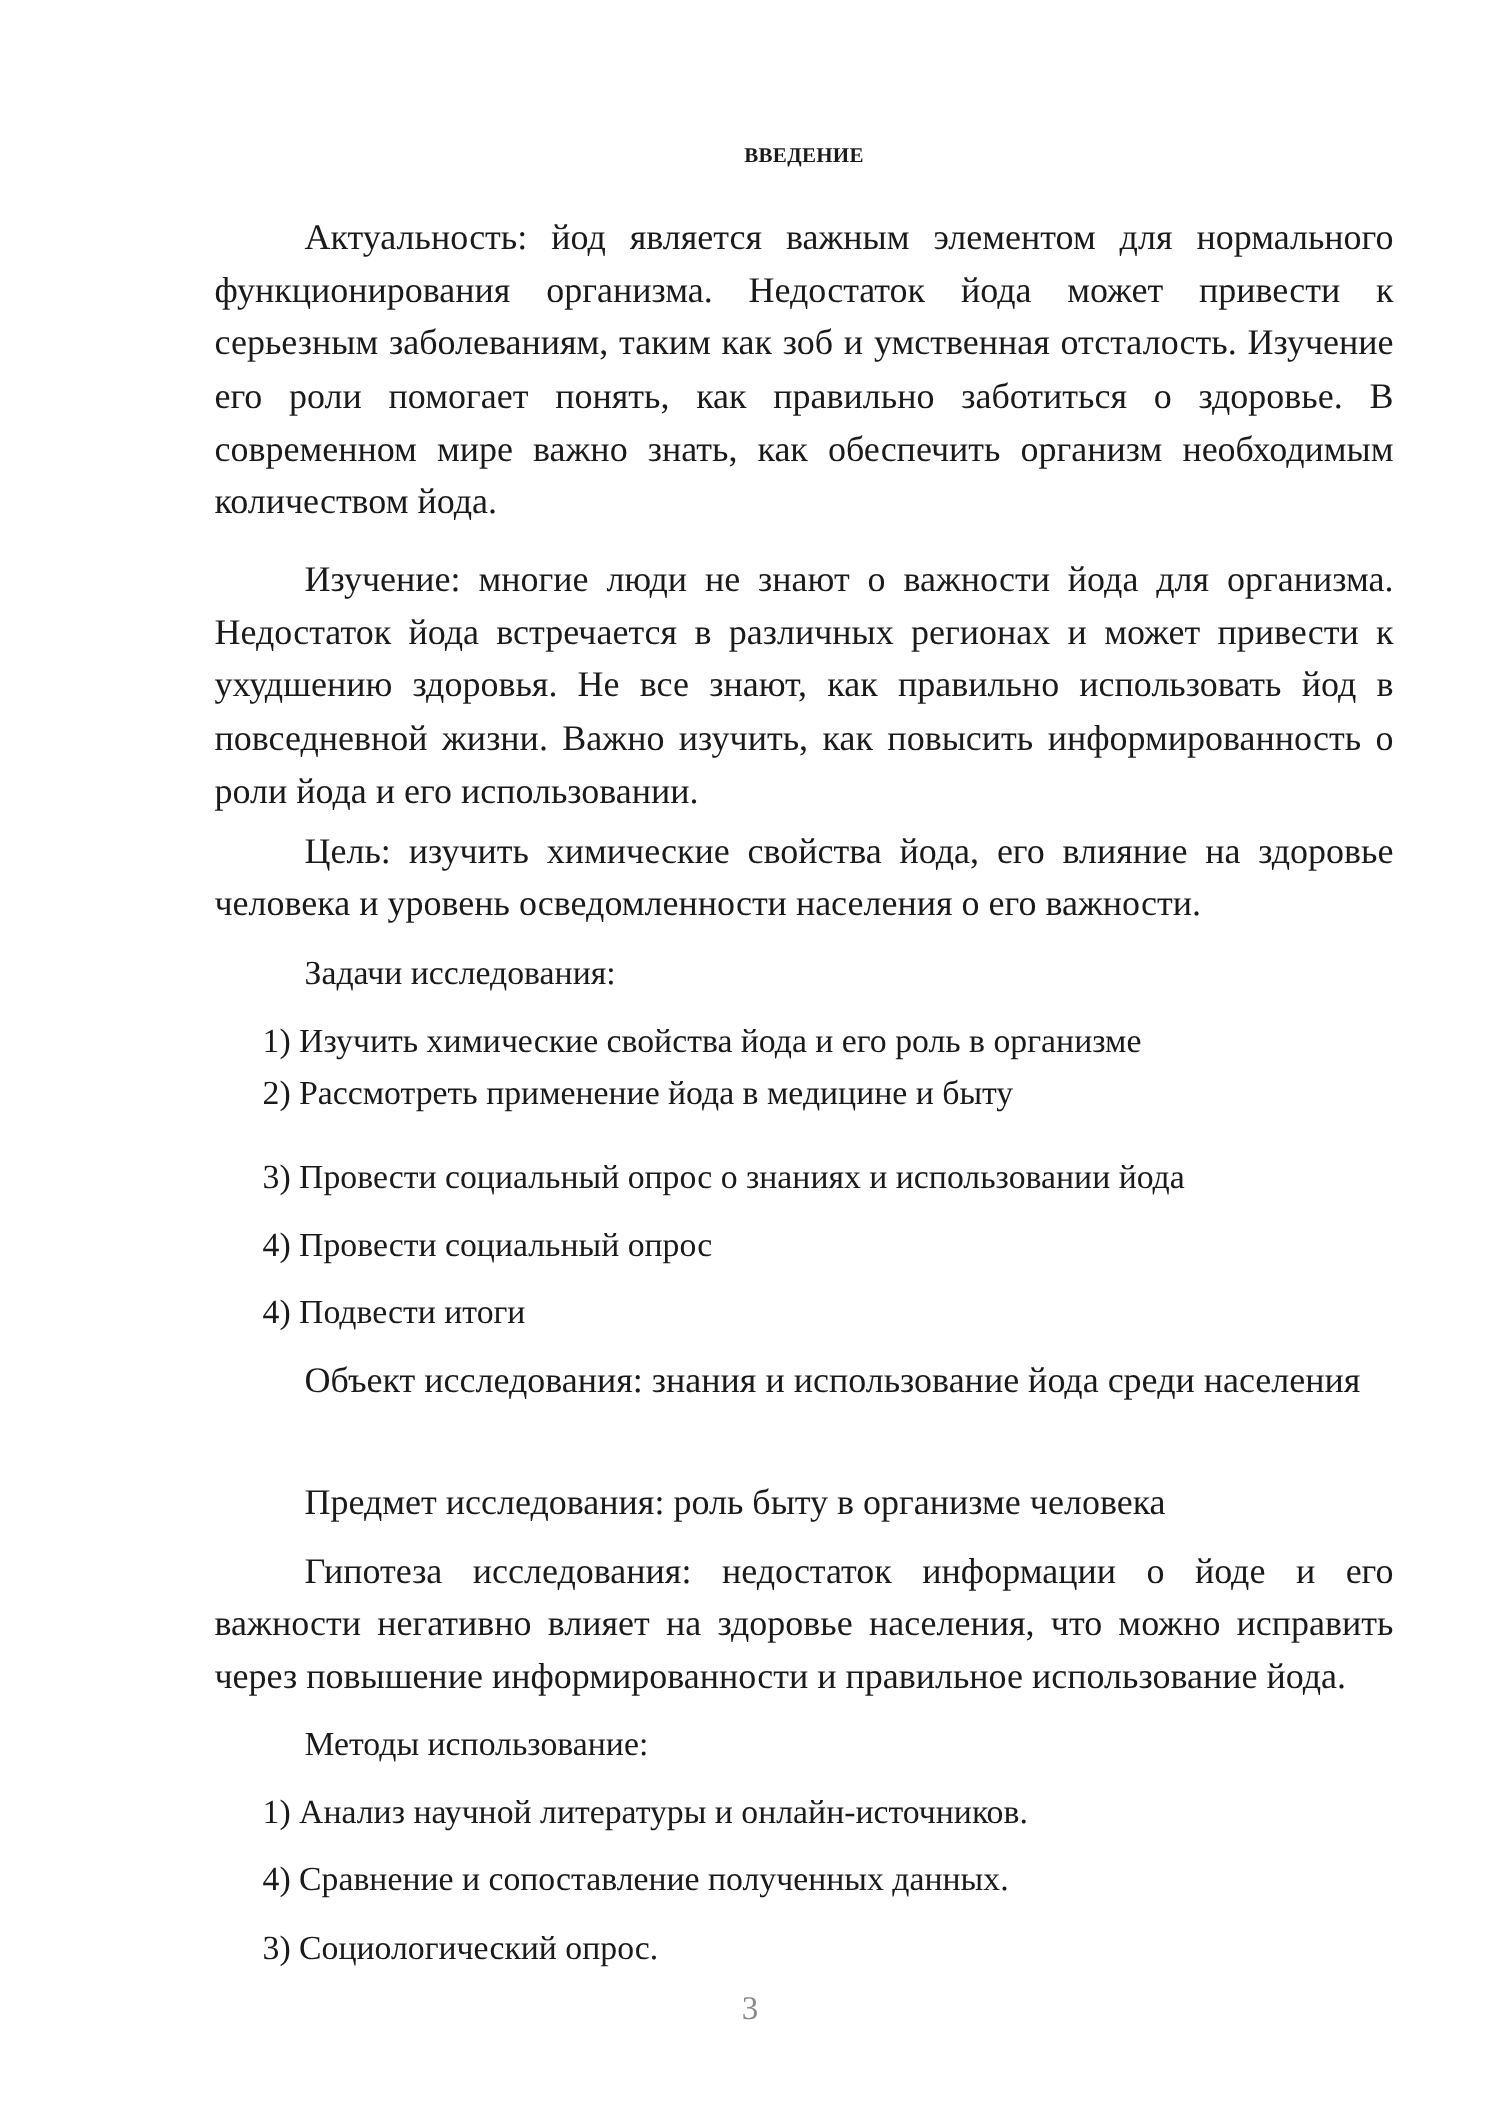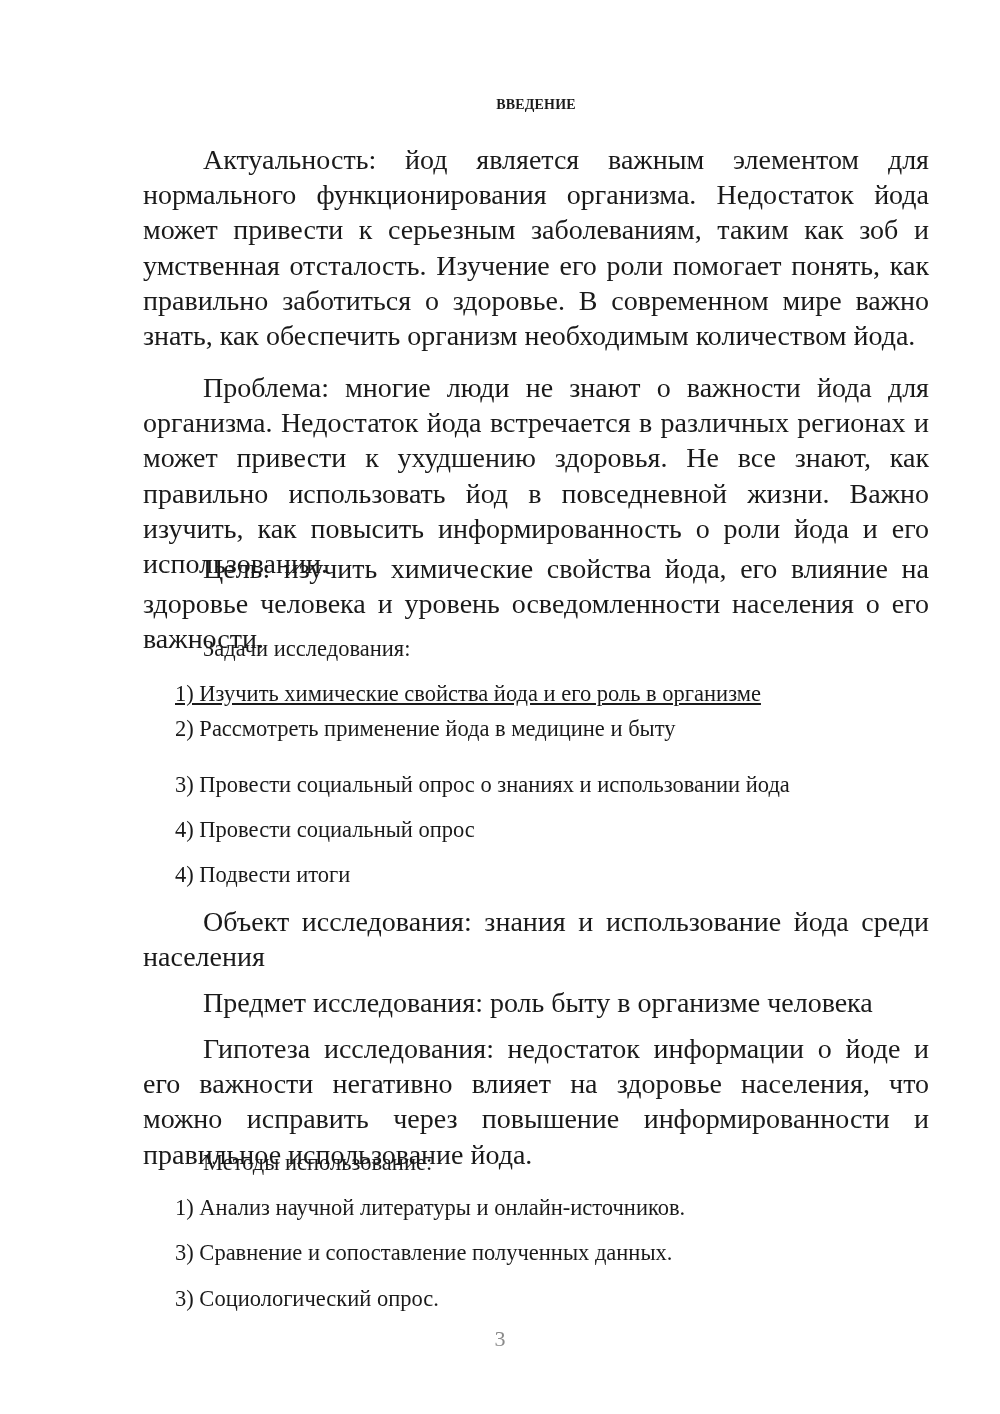--- a/index.html
+++ b/index.html
@@ -1,54 +1,54 @@
 <!DOCTYPE html>
 <html><head>
 <meta charset="utf-8">
 <style>
   html, body { margin: 0; padding: 0; background: #ffffff; }
   body { width: 1000px; height: 1414px; position: relative; overflow: hidden;
          font-family: "Liberation Serif", "DejaVu Serif", serif; color: #1a1a1a; }
   .page { position: absolute; left: 143px; top: 0; width: 786px; }
   .title { position: absolute; top: 97px; left: 0; width: 786px; text-align: center;
            font-weight: bold; font-size: 14px; letter-spacing: 0.2px; }
-  .para { position: absolute; left: 0; width: 786px; font-size: 28px; line-height: 35.2px;
+  .para { position: absolute; left: 0; width: 786px; font-size: 24px; line-height: 35.2px;
           text-align: justify; text-indent: 60px; margin: 0; }
   .line { position: absolute; left: 0; font-size: 22.5px; line-height: 30px; white-space: nowrap; }
   .indent60 { left: 60px; }
   .indent32 { left: 32px; }
   .pagenum { position: absolute; top: 1326px; left: 0; width: 1000px; text-align: center;
              font-size: 22px; color: #8a8a8a; }
 </style>
 </head>
 <body>
 
 <div class="page">
   <div class="title">ВВЕДЕНИЕ</div>
 
   <p class="para" style="top:142px;">Актуальность: йод является важным элементом для нормального функционирования организма. Недостаток йода может привести к серьезным заболеваниям, таким как зоб и умственная отсталость. Изучение его роли помогает понять, как правильно заботиться о здоровье. В современном мире важно знать, как обеспечить организм необходимым количеством йода.</p>
 
-  <p class="para" style="top:370px;">Проблема: многие люди не знают о важности йода для организма. Недостаток йода встречается в различных регионах и может привести к ухудшению здоровья. Не все знают, как правильно использовать йод в повседневной жизни. Важно изучить, как повысить информированность о роли йода и его использовании.</p>
+  <p class="para" style="top:370px;">Изучение: многие люди не знают о важности йода для организма. Недостаток йода встречается в различных регионах и может привести к ухудшению здоровья. Не все знают, как правильно использовать йод в повседневной жизни. Важно изучить, как повысить информированность о роли йода и его использовании.</p>
 
   <p class="para" style="top:551px;">Цель: изучить химические свойства йода, его влияние на здоровье человека и уровень осведомленности населения о его важности.</p>
 
   <div class="line indent60" style="top:634px;">Задачи исследования:</div>
 
-  <div class="line indent32" style="top:679px;text-decoration:underline;">1) Изучить химические свойства йода и его роль в организме</div>
+  <div class="line indent32" style="top:679px;">1) Изучить химические свойства йода и его роль в организме</div>
   <div class="line indent32" style="top:714px;text-align:center;">2) Рассмотреть применение йода в медицине и быту</div>
   <div class="line indent32" style="top:770px;">3) Провести социальный опрос о знаниях и использовании йода</div>
   <div class="line indent32" style="top:815px;">4) Провести социальный опрос</div>
   <div class="line indent32" style="top:860px;">4) Подвести итоги</div>
 
   <p class="para" style="top:904px;">Объект исследования: знания и использование йода среди населения</p>
 
   <p class="para" style="top:985px;">Предмет исследования: роль быту в организме человека</p>
 
   <p class="para" style="top:1031px;">Гипотеза исследования: недостаток информации о йоде и его важности негативно влияет на здоровье населения, что можно исправить через повышение информированности и правильное использование йода.</p>
 
   <div class="line indent60" style="top:1148px;">Методы использование:</div>
 
   <div class="line indent32" style="top:1193px;">1) Анализ научной литературы и онлайн-источников.</div>
-  <div class="line indent32" style="top:1238px;">3) Сравнение и сопоставление полученных данных.</div>
+  <div class="line indent32" style="top:1238px;">4) Сравнение и сопоставление полученных данных.</div>
   <div class="line indent32" style="top:1284px;">3) Социологический опрос.</div>
 </div>
 
 <div class="pagenum">3</div>
 
 </body></html>

